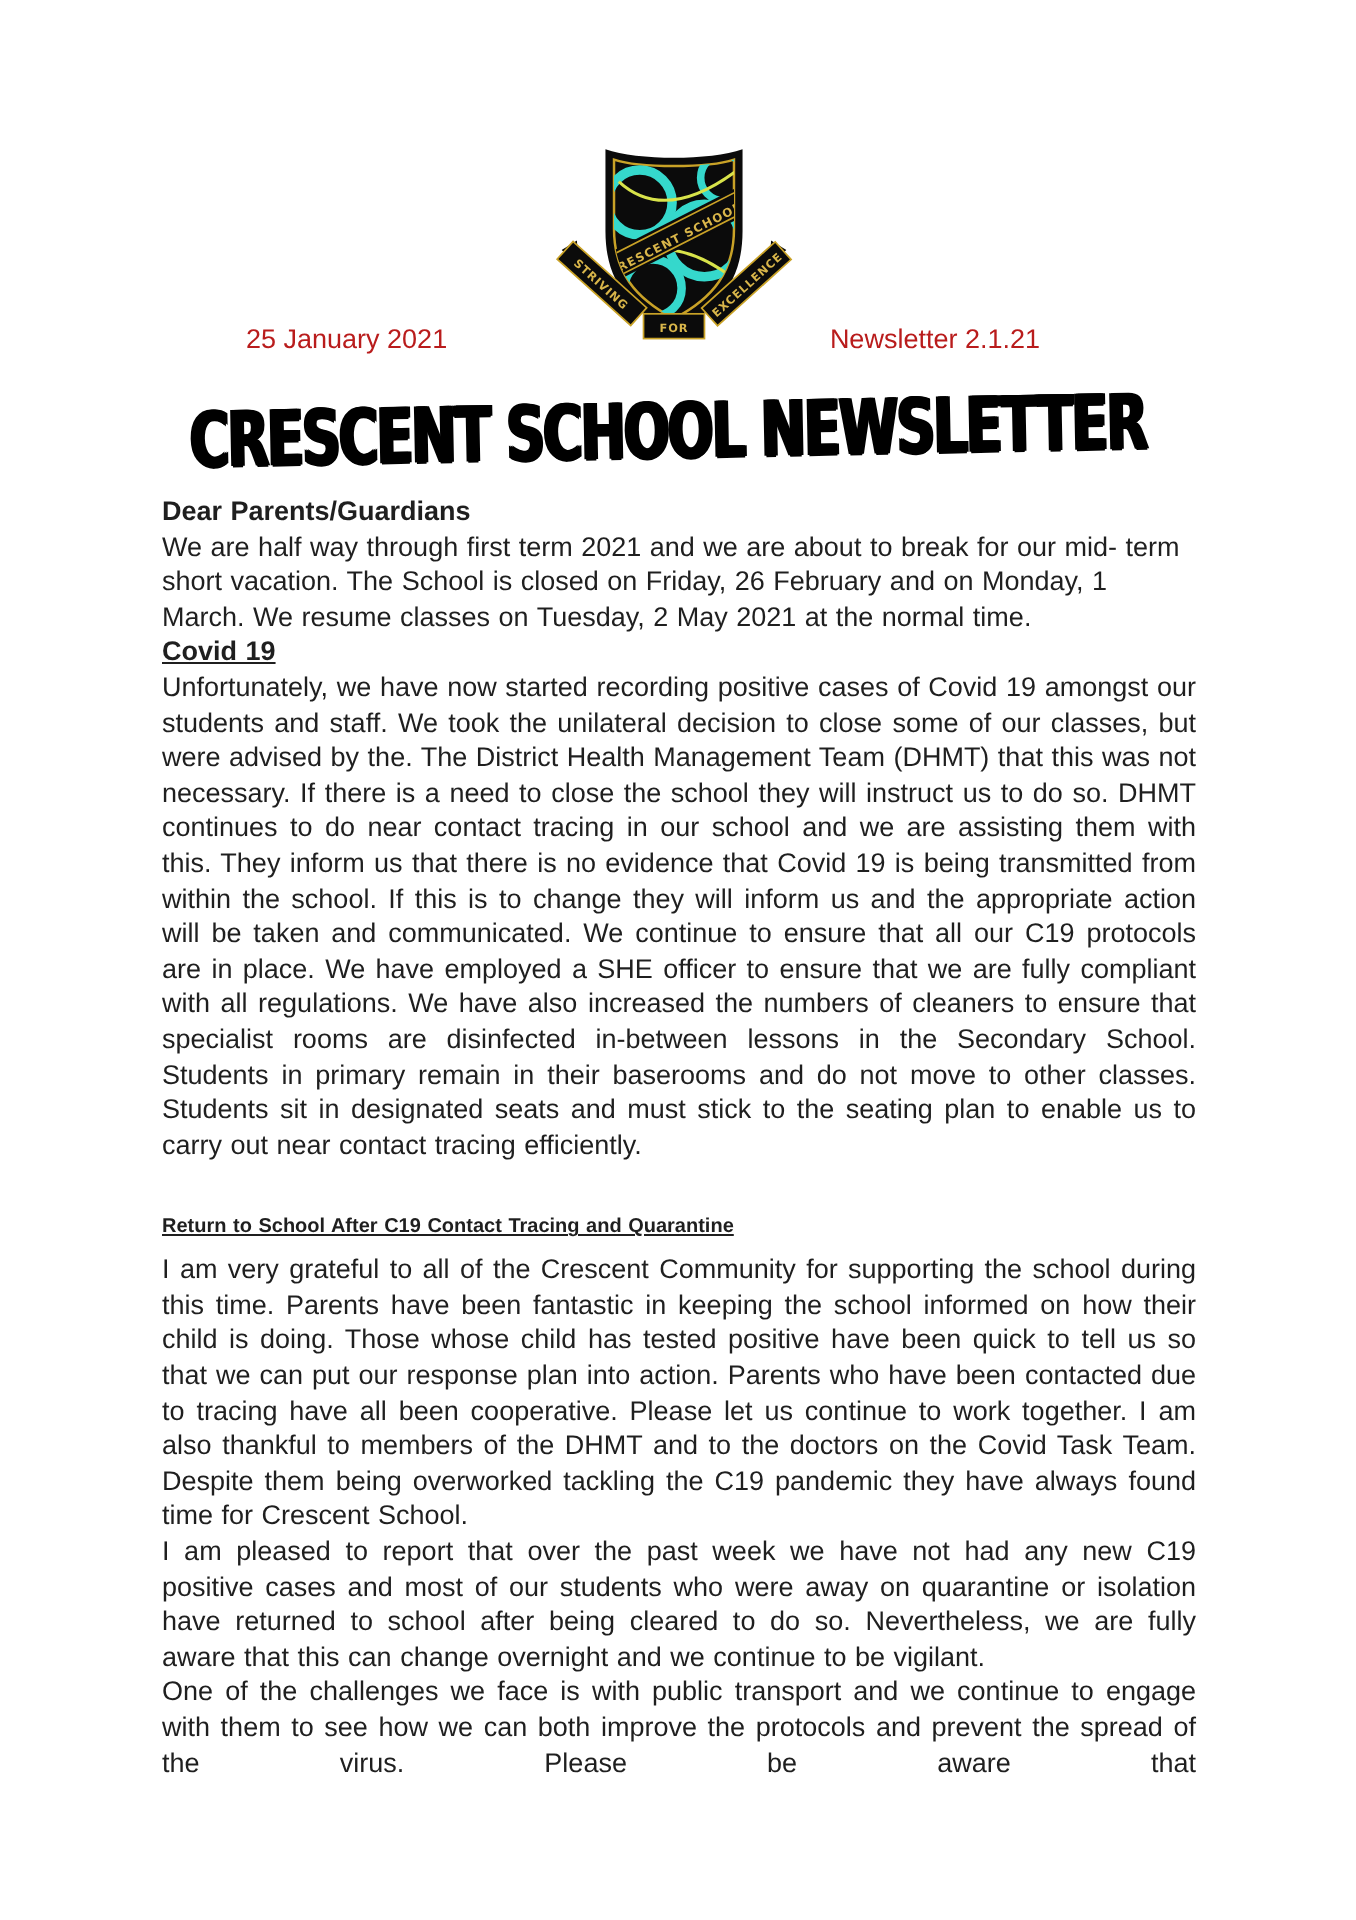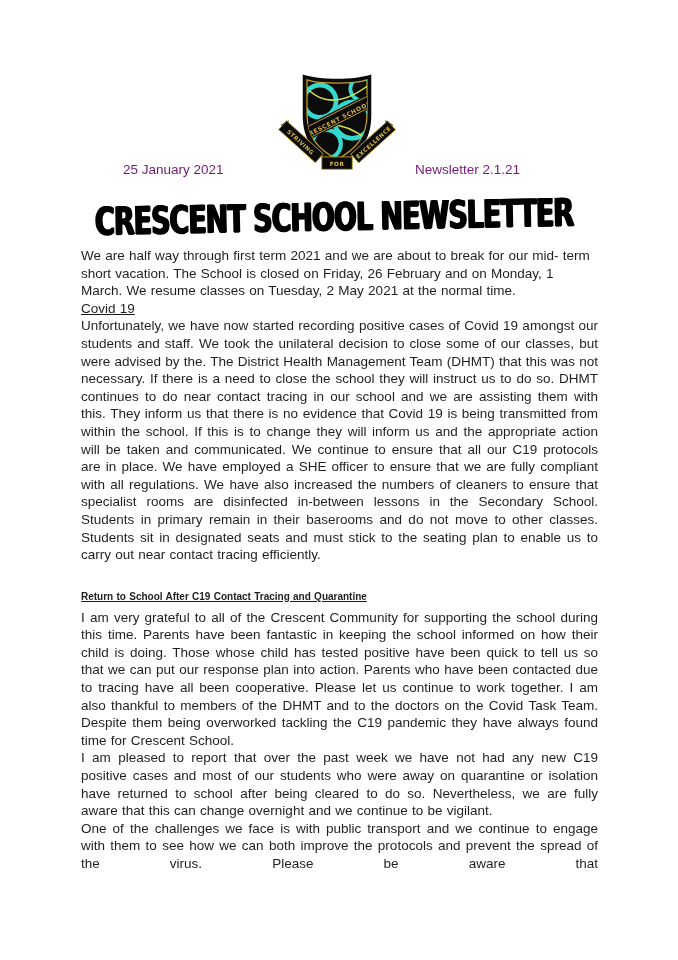--- a/index.html
+++ b/index.html
@@ -19,21 +19,21 @@
     margin-left:-64px;
   }
   .crest text { font-family:"DejaVu Sans", sans-serif; font-weight:bold; }
   
   .meta-row {
     position:absolute;
     top:162px; left:81px; width:517px;
     display:flex; justify-content:space-between;
     padding-left:42px; padding-right:78px;
     box-sizing:border-box;
-    font-size:13.5px; color:#701a75;
+    font-size:13.5px; color:#b91c1c;
   }
   
   .newsletter-title {
     position:absolute;
     top:191px; left:84px; width:500px; height:50px;
     display:flex; align-items:center; justify-content:center;
     font-family:"DejaVu Sans", sans-serif;
     font-weight:bold;
     font-size:27px;
     letter-spacing:-1px;
@@ -46,21 +46,21 @@
   
   .body-block {
     position:absolute;
     top:247px; left:81px; width:517px;
     font-size:13.5px; line-height:17.6px;
     word-spacing:0.5px;
   }
   .body-block p { margin:0; }
   .b   { font-weight:bold; }
   .jst { text-align:justify; }
-  .covid-heading { font-weight:normal; }
+  .covid-heading { font-weight:bold; }
   .covid-heading span { text-decoration:underline; }
   .return-heading {
     margin-top:21px !important;
     font-size:10px; font-weight:bold; line-height:24px;
   }
   .return-heading span { text-decoration:underline; }
   .return-para {
     font-size:15.5px; font-weight:bold;
     line-height:24.6px; text-align:justify;
     margin-bottom:2px !important;
@@ -116,20 +116,21 @@
 
   <div class="meta-row">
     <span>25 January 2021</span>
     <span>Newsletter   2.1.21</span>
   </div>
 
   <div class="newsletter-title">CRESCENT SCHOOL NEWSLETTER</div>
 
   <div class="body-block">
 
+    <p class="b">Dear Parents/Guardians</p>
 
     <p>We are half way through first term 2021 and we are about to break for our mid- term short vacation. The School is closed on Friday, 26 February and on Monday, 1 March. We resume classes on Tuesday, 2 May 2021 at the normal time.</p>
 
     <p class="covid-heading">
       <span>Covid 19</span>
     </p>
 
     <p class="jst">Unfortunately, we have now started recording positive cases of Covid 19 amongst our students and staff. We took the unilateral decision to close some of our classes, but were advised by the. The District Health Management Team (DHMT) that this was not necessary. If there is a need to close the school they will instruct us to do so.  DHMT continues to do near contact tracing in our school and we are assisting them with this. They inform us that there is no evidence that Covid 19 is being transmitted from within the school. If this is to change they will inform us and the appropriate action will be taken and communicated.  We continue to ensure that all our C19 protocols are in place. We have employed a SHE officer to ensure that we are fully compliant with all regulations.  We have also increased the numbers of cleaners to ensure that specialist rooms are disinfected in-between lessons in the Secondary School. Students in primary remain in their baserooms and do not move to other classes. Students sit in designated seats and must stick to the seating plan to enable us to carry out near contact tracing efficiently.</p>
 
     <p class="return-heading">

